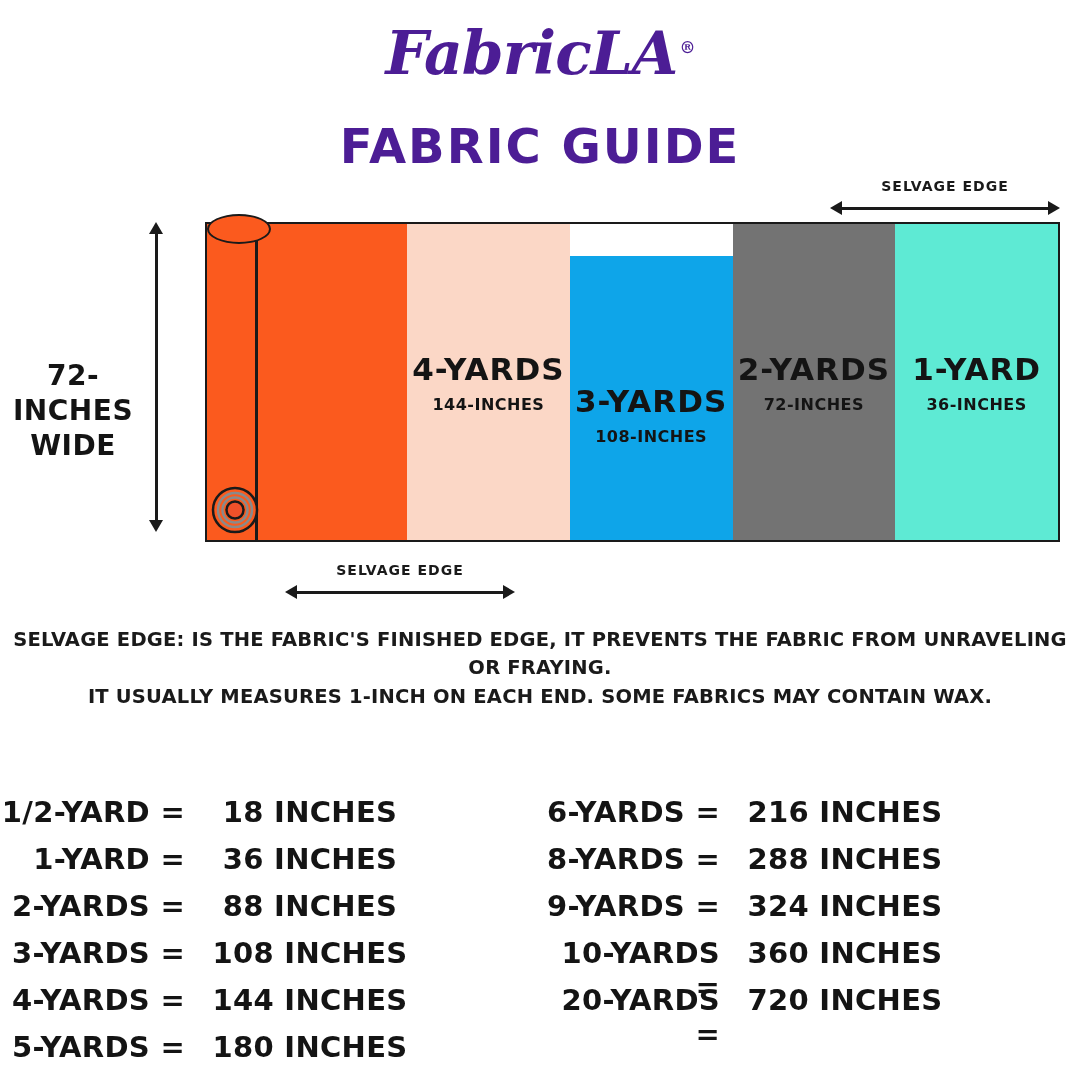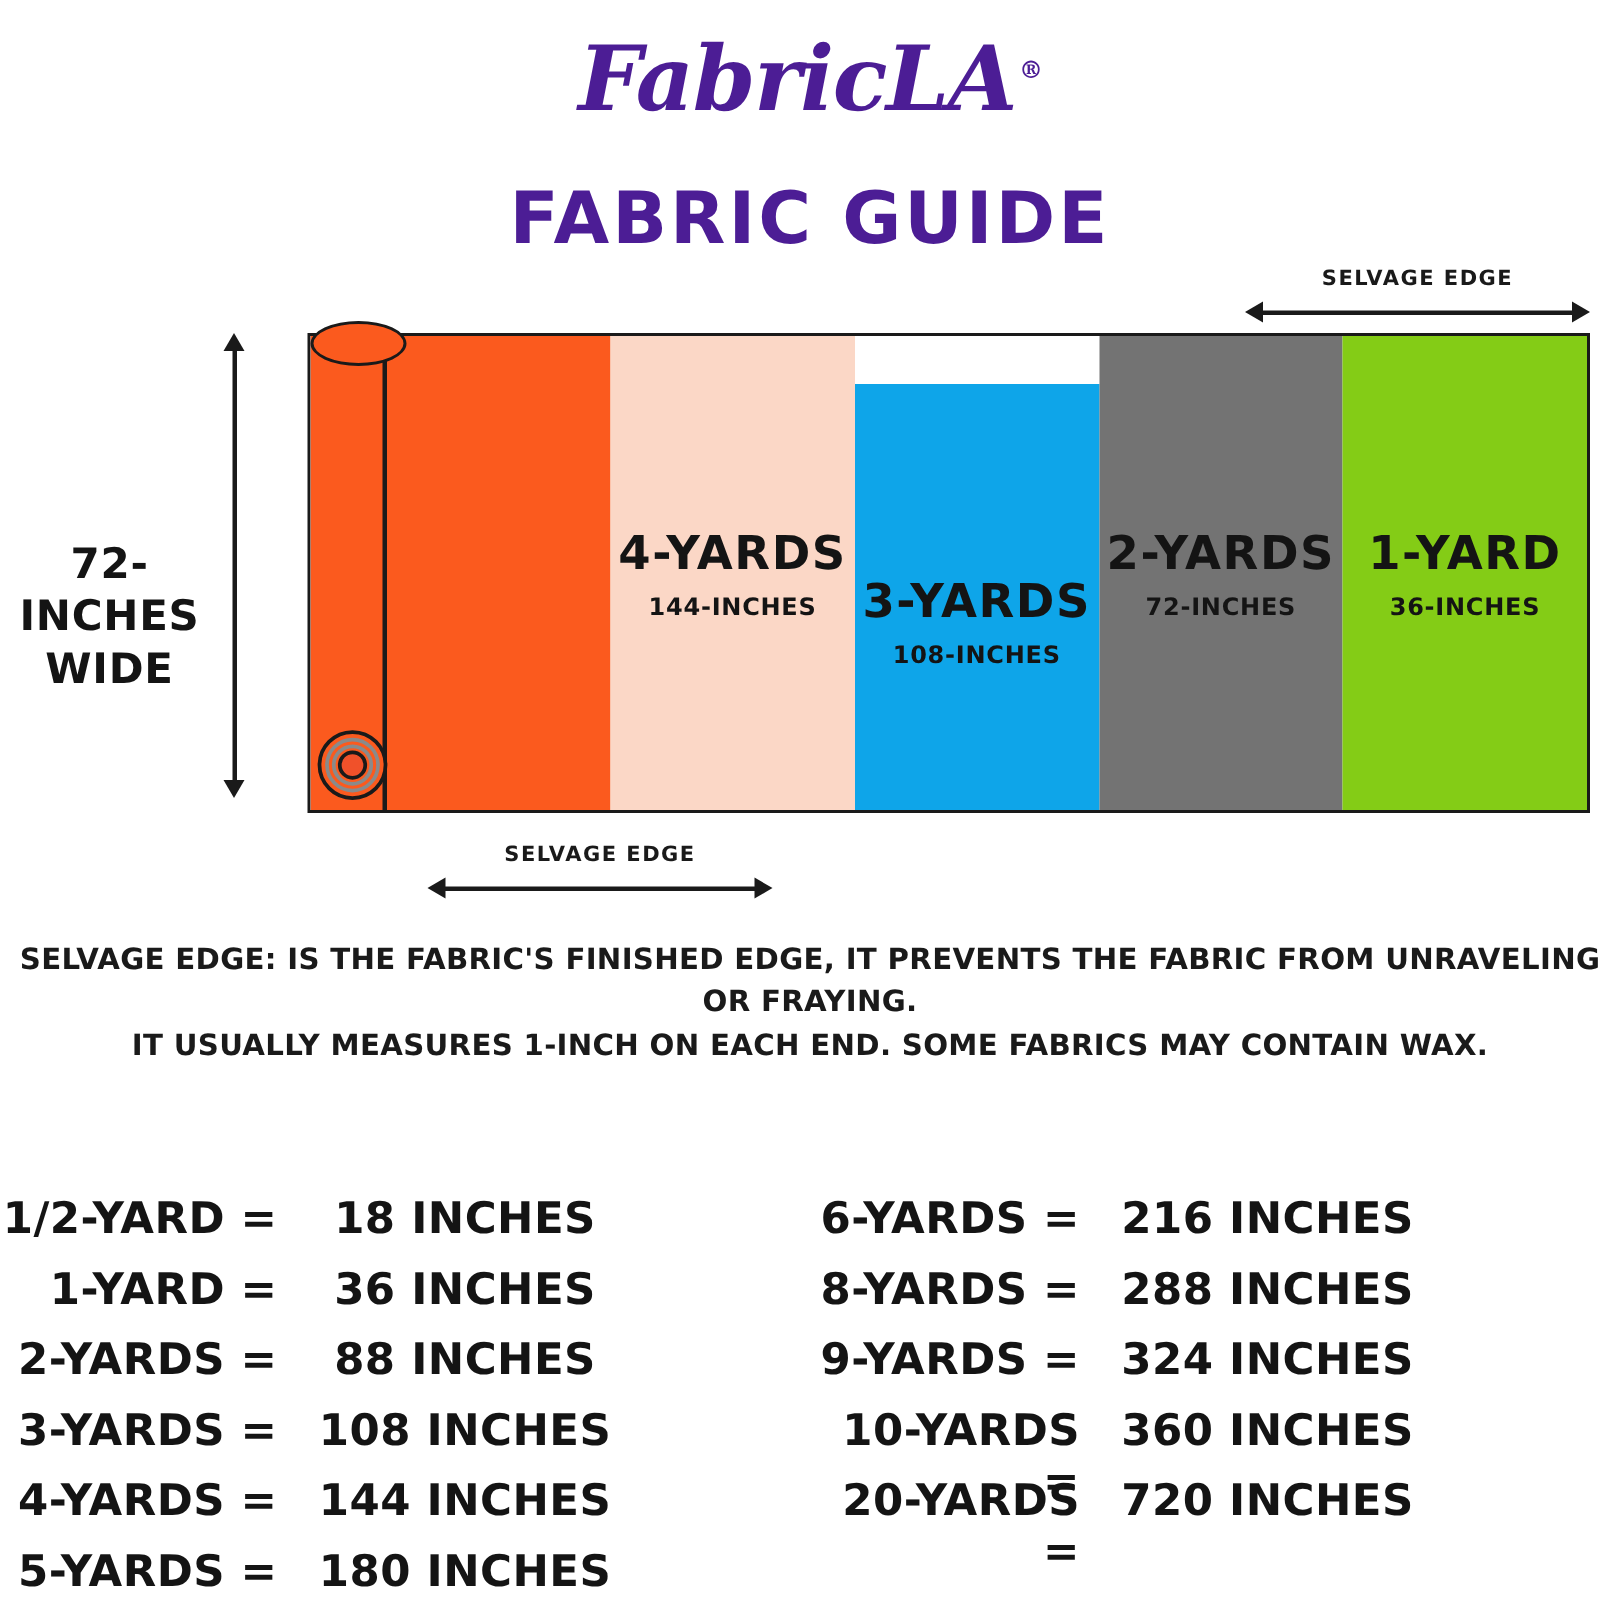--- a/index.html
+++ b/index.html
@@ -319,21 +319,21 @@
     <div class="seg seg-yard" style="background:#0ea5e9;margin-top:32px;">
       <span class="seg-title">3-YARDS</span>
       <span class="seg-sub">108-INCHES</span>
     </div>
 
     <div class="seg seg-yard" style="background:#737373;">
       <span class="seg-title">2-YARDS</span>
       <span class="seg-sub">72-INCHES</span>
     </div>
 
-    <div class="seg seg-yard" style="background:#84cc16;">
+    <div class="seg seg-yard" style="background:#5eead4;">
       <span class="seg-title">1-YARD</span>
       <span class="seg-sub">36-INCHES</span>
     </div>
   </div>
   <span class="roll-top"></span>
 </div>
 
 <div class="selvage-bottom-label">SELVAGE EDGE</div>
 <div class="arrow-h" style="left:285px; top:584px; width:230px;">
   <span class="head-l"></span>

